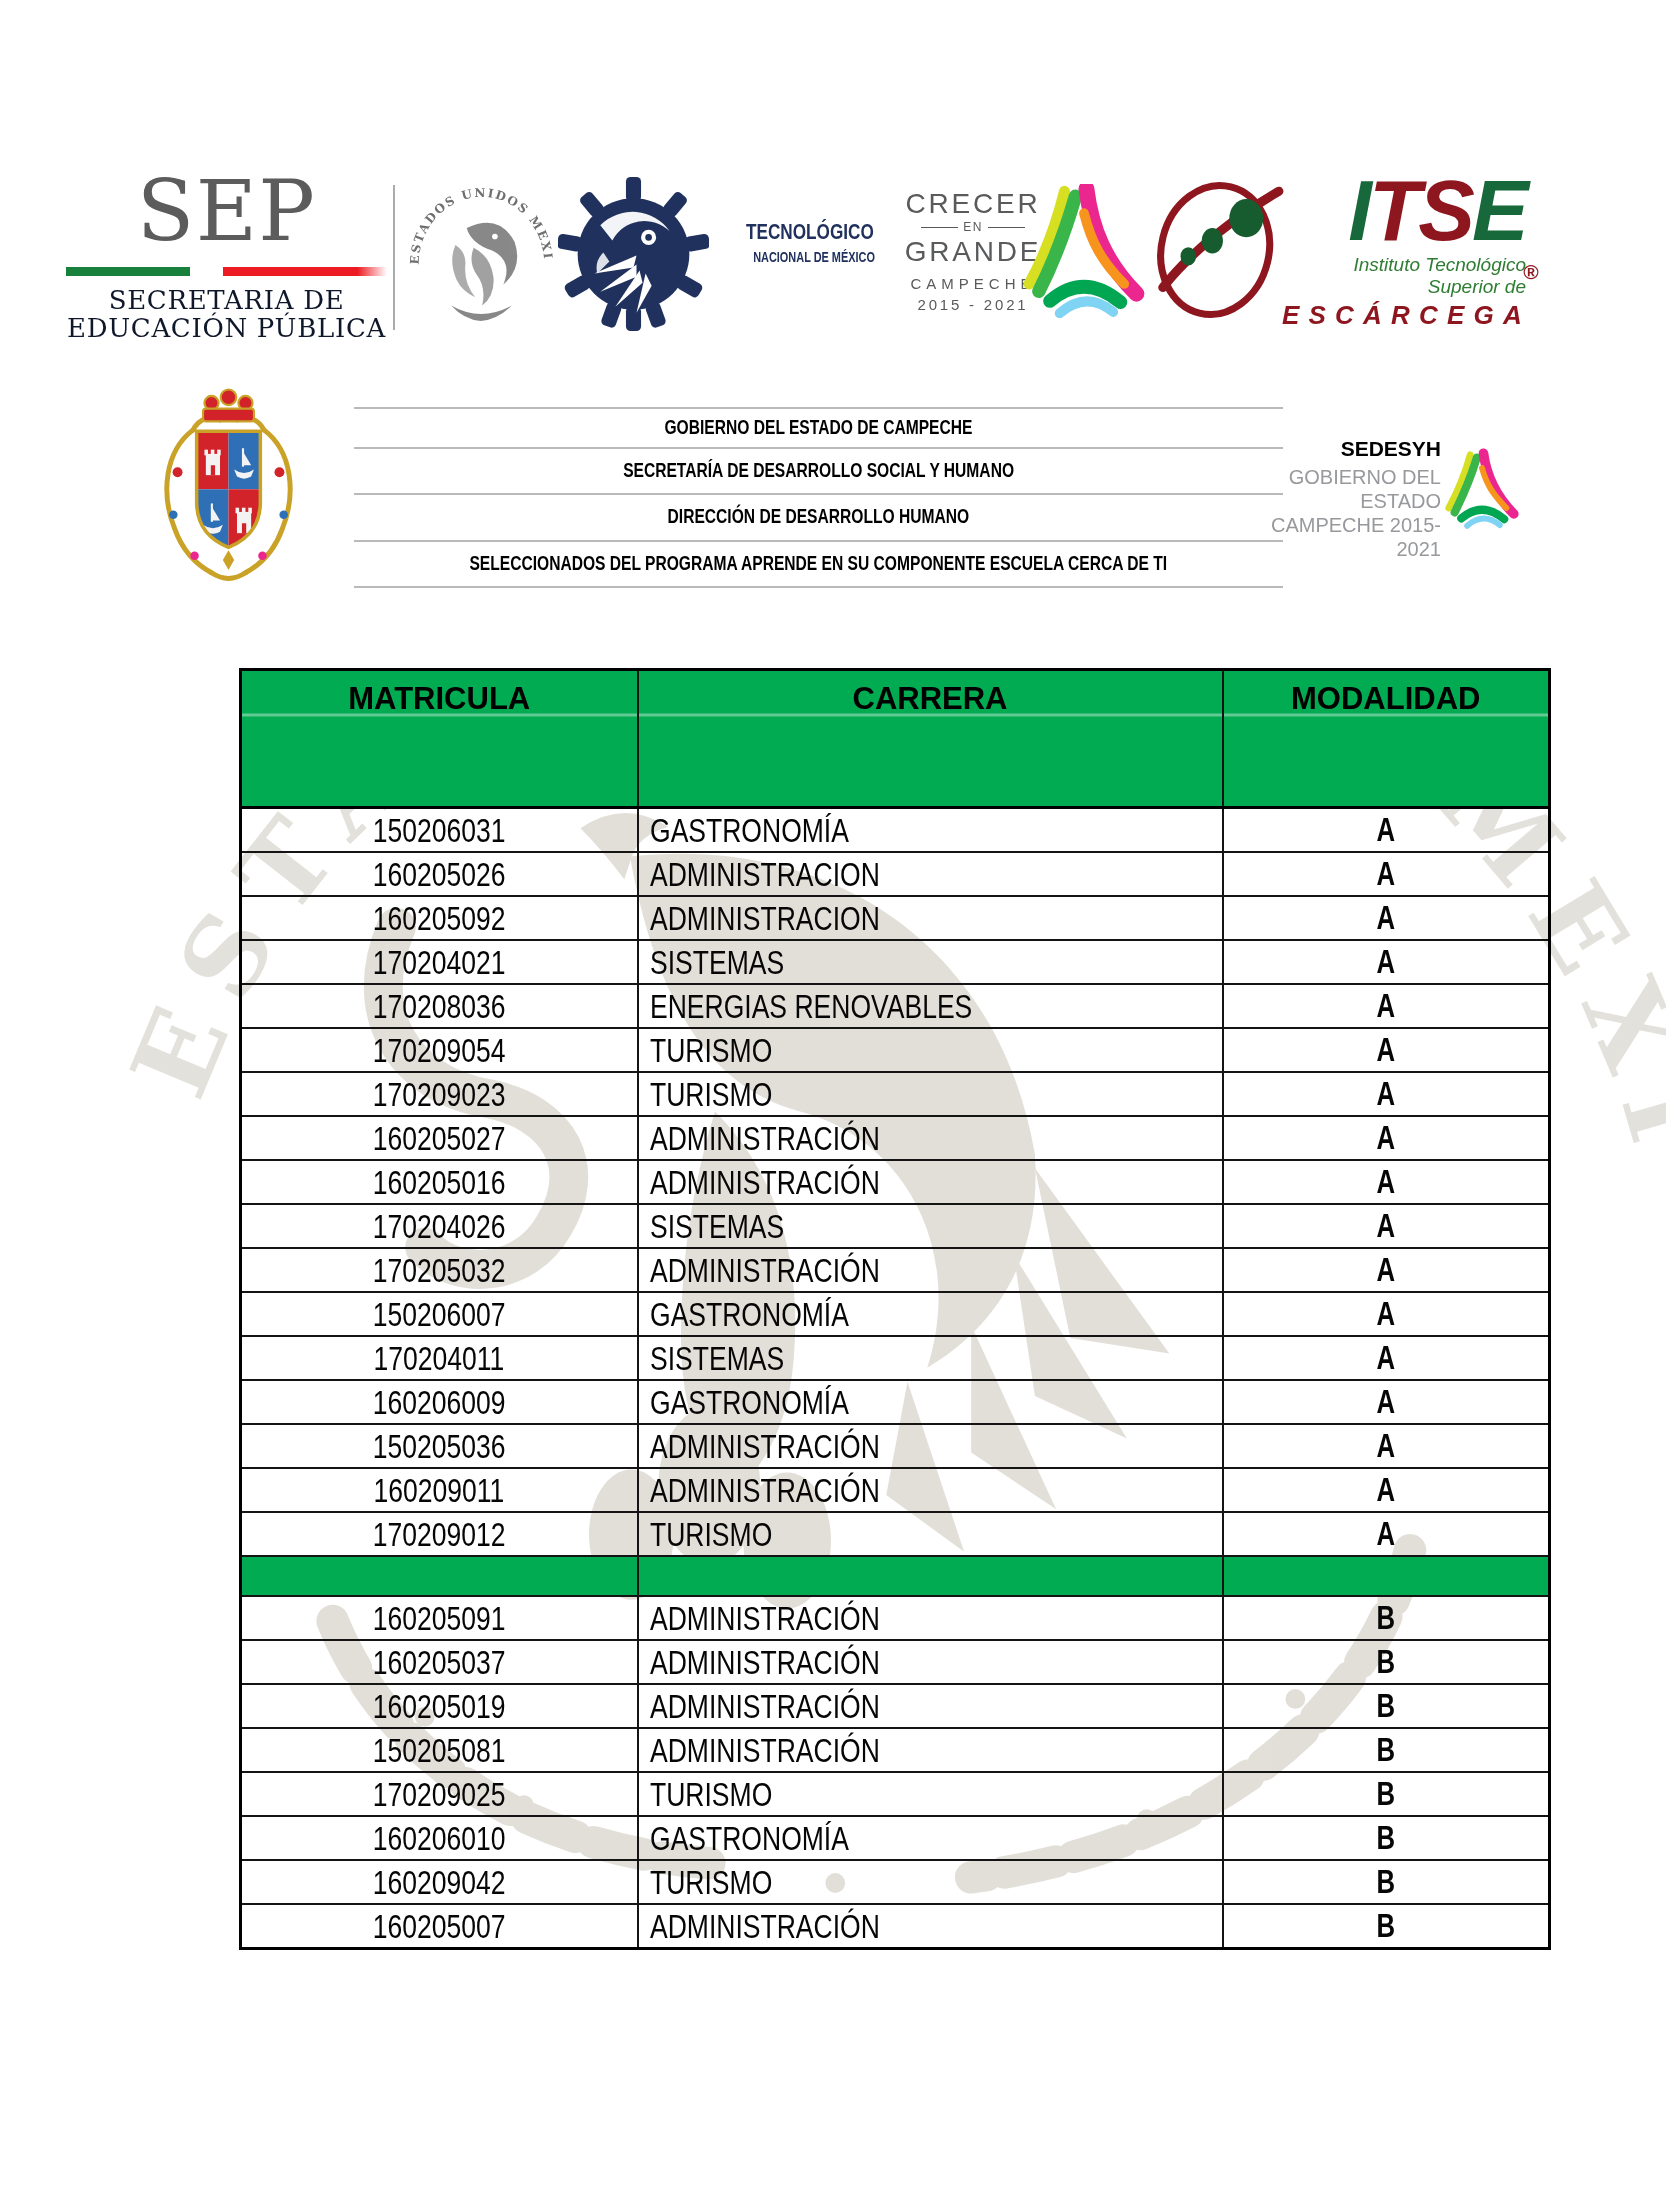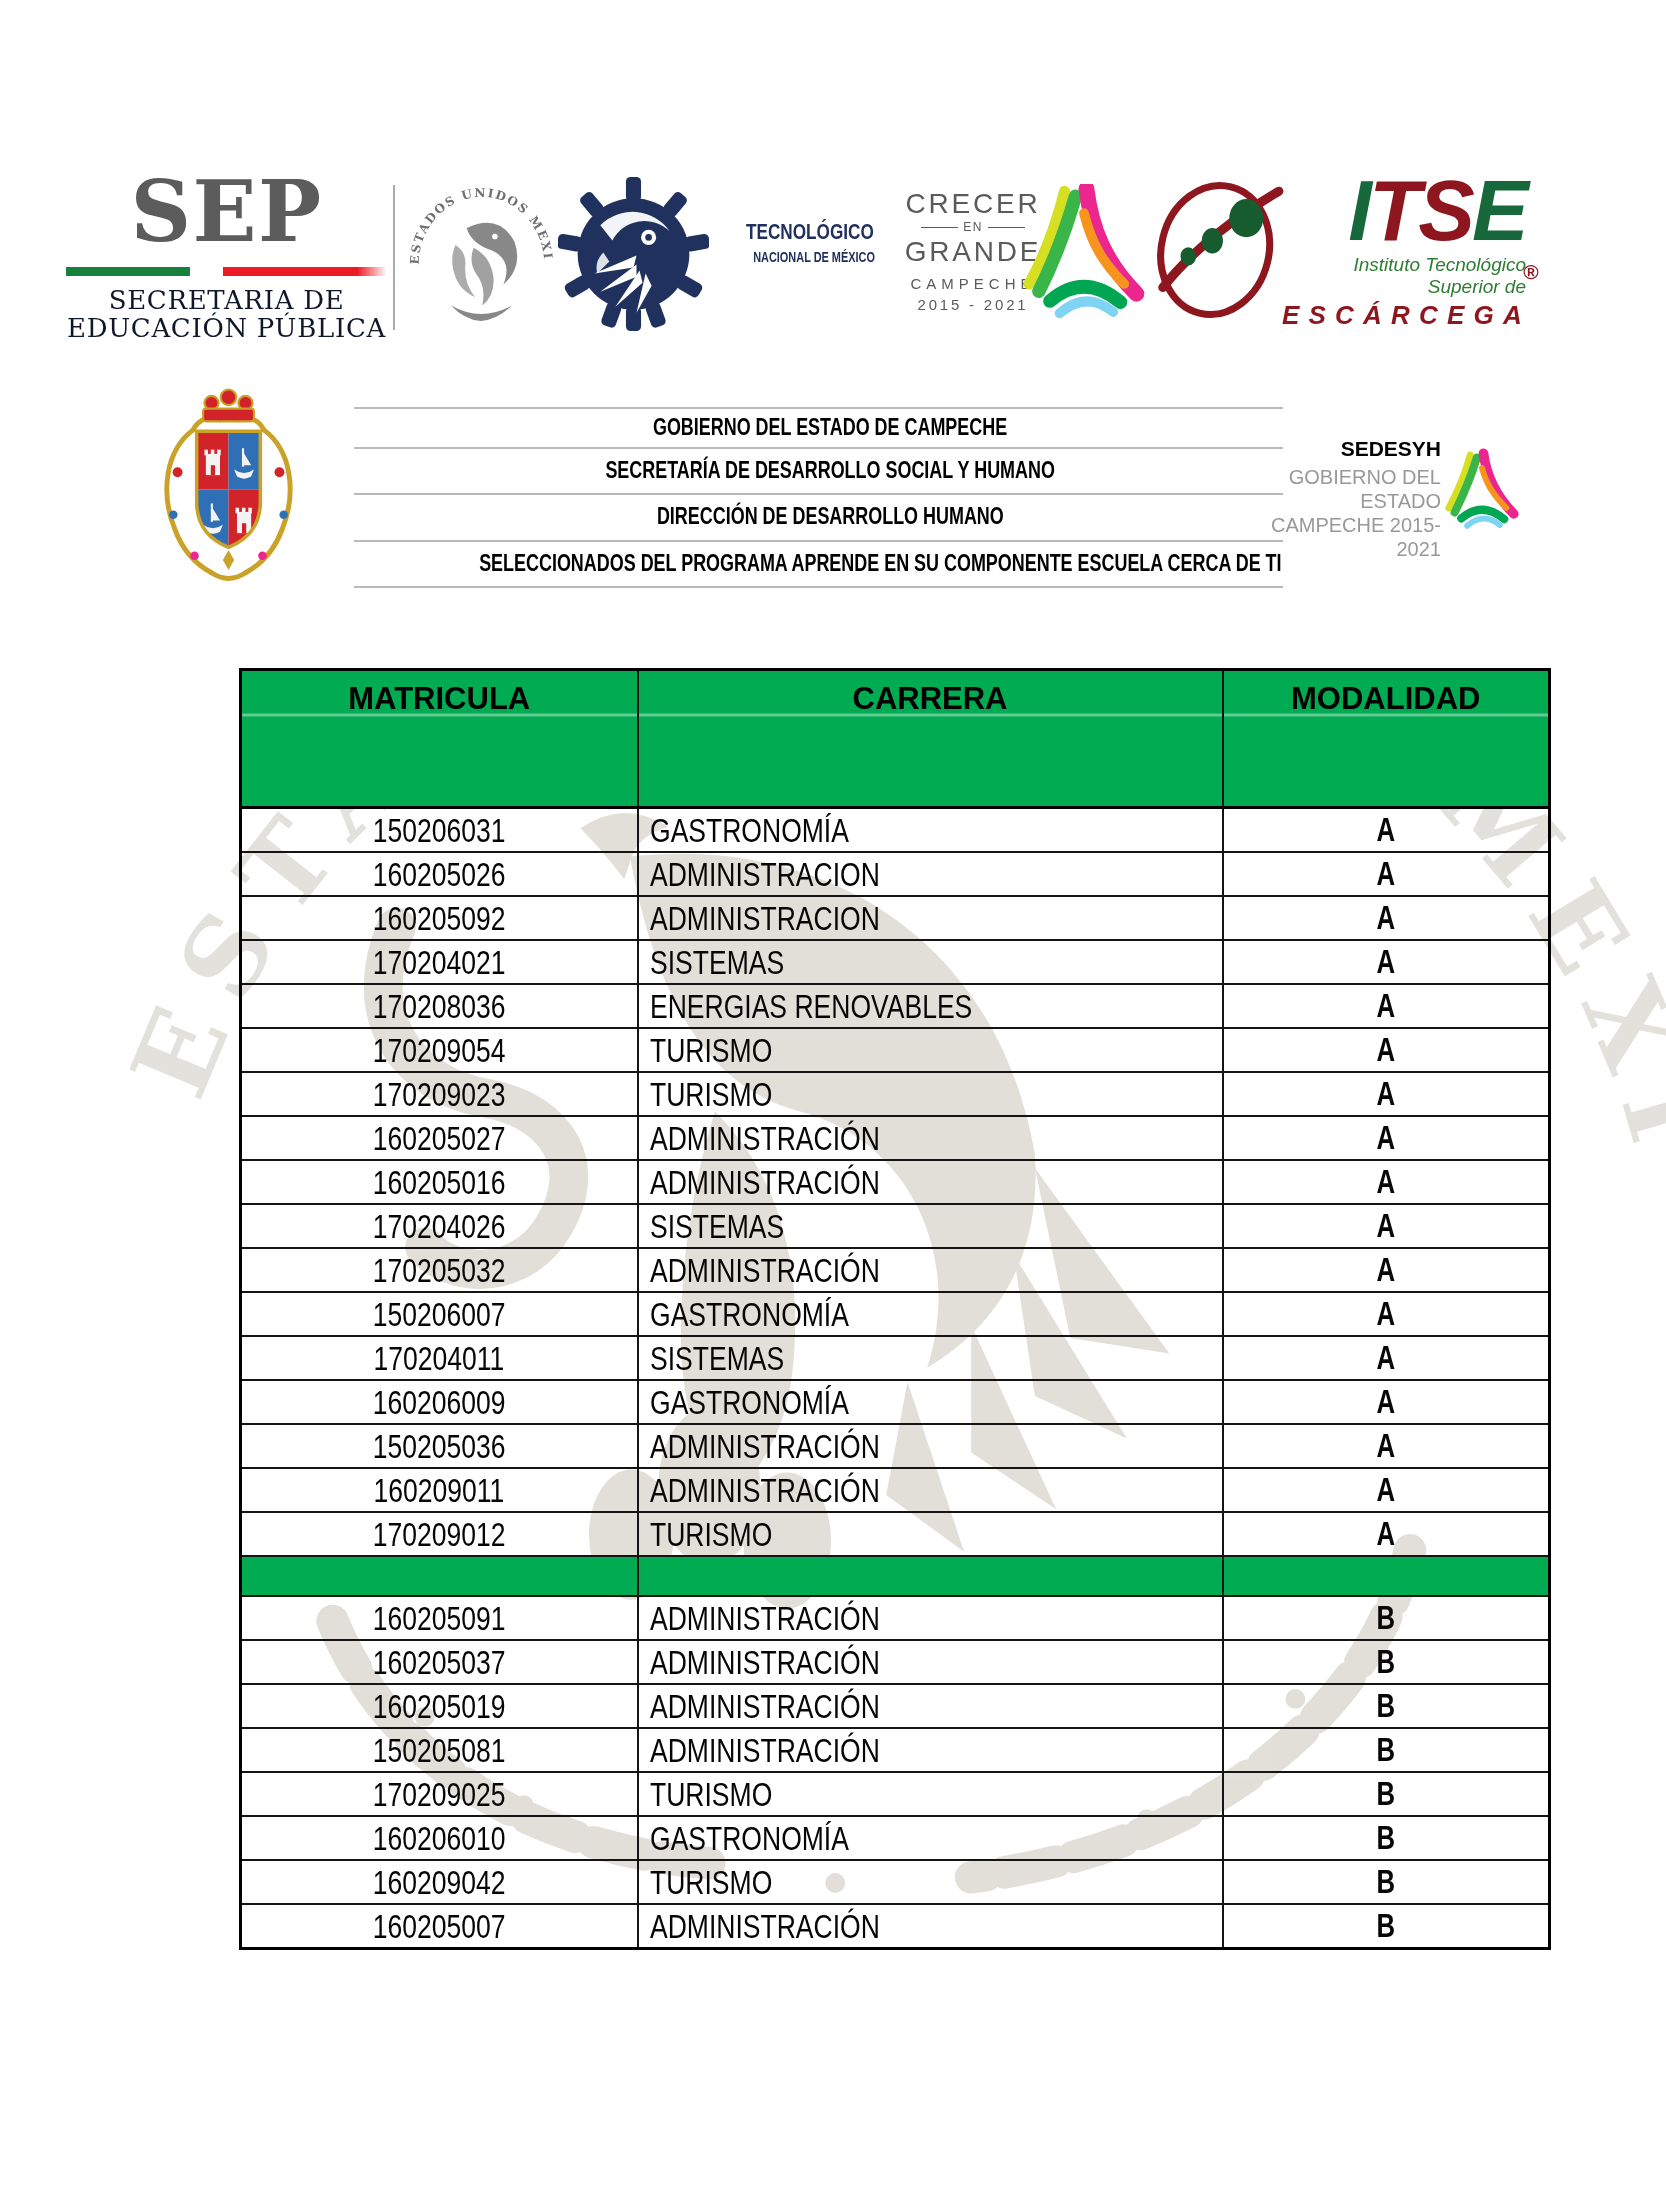--- a/index.html
+++ b/index.html
@@ -5,21 +5,21 @@
   html,body{margin:0;padding:0;background:#ffffff;}
   #page{position:relative;width:1667px;height:2205px;background:#fff;overflow:hidden;
         font-family:"Liberation Sans",sans-serif;color:#111;}
   .abs{position:absolute;}
   .cond{display:inline-block;transform:scaleX(.78);transform-origin:center;white-space:nowrap;}
   .cond.left{transform-origin:left center;}
 
   
   .sep-block{left:60px;top:176px;width:333px;text-align:center;}
   .sep-acronym{font-family:"DejaVu Serif",serif;font-size:84px;line-height:71px;color:#5c5c5c;
-               font-weight:700;letter-spacing:1.4px;}
+               font-weight:400;letter-spacing:1.4px;}
   .sep-bars{position:relative;height:10px;margin-top:20px;}
   .sep-bar-green{position:absolute;left:5.7px;top:0;width:124px;height:9.2px;background:#17813c;}
   .sep-bar-red{position:absolute;left:163px;top:0;width:164px;height:9.2px;
                background:linear-gradient(to right,#ed1c24 82%,rgba(237,28,36,0));}
   .sep-sub{font-family:"DejaVu Serif",serif;font-size:26px;line-height:28px;color:#0f172a;
            letter-spacing:0.7px;margin-top:8.5px;}
   .vdiv{left:393px;top:185px;width:2.1px;height:145px;background:#ababab;}
   .seal-svg{left:406px;top:177px;}
   .gear-svg{left:558px;top:174px;}
   .tecnm-text{left:690px;top:219px;width:202px;text-align:right;color:#21315e;font-weight:bold;}
@@ -38,21 +38,21 @@
   .itse-g{color:#17683a;} .itse-r{color:#8e171f;}
   .itse-reg{position:absolute;right:-10px;top:61px;font-size:21px;color:#8e171f;font-style:normal;}
   .itse-sub{font-style:italic;font-size:19px;line-height:22.6px;color:#2e7d32;text-align:right;margin-top:5.7px;}
   .itse-city{font-style:italic;font-weight:bold;font-size:26px;line-height:30px;color:#8e171f;
              letter-spacing:9.2px;text-align:right;margin-top:1.4px;}
 
   
   .coat-svg{left:149px;top:386px;}
   .org-box{left:354px;top:396px;width:929px;height:195px;}
   .org-rule{position:absolute;left:0;width:100%;height:2.1px;background:#b9b9b9;}
-  .org-line{position:absolute;left:12px;width:100%;text-align:center;font-weight:bold;font-size:23px;
+  .org-line{position:absolute;left:0;width:100%;text-align:center;font-weight:bold;font-size:20px;
             line-height:31px;color:#000;}
   .sedesyh{left:1237px;top:416px;width:204px;text-align:right;}
   .sed-title{font-size:21px;font-weight:bold;color:#000000;line-height:33px;margin-top:15.6px;}
   .sed-sub{font-size:20px;color:#97999c;line-height:24px;}
   .sed-arrow{left:1445px;top:416px;}
 
   
   .watermark{left:92px;top:715px;pointer-events:none;}
 
   

